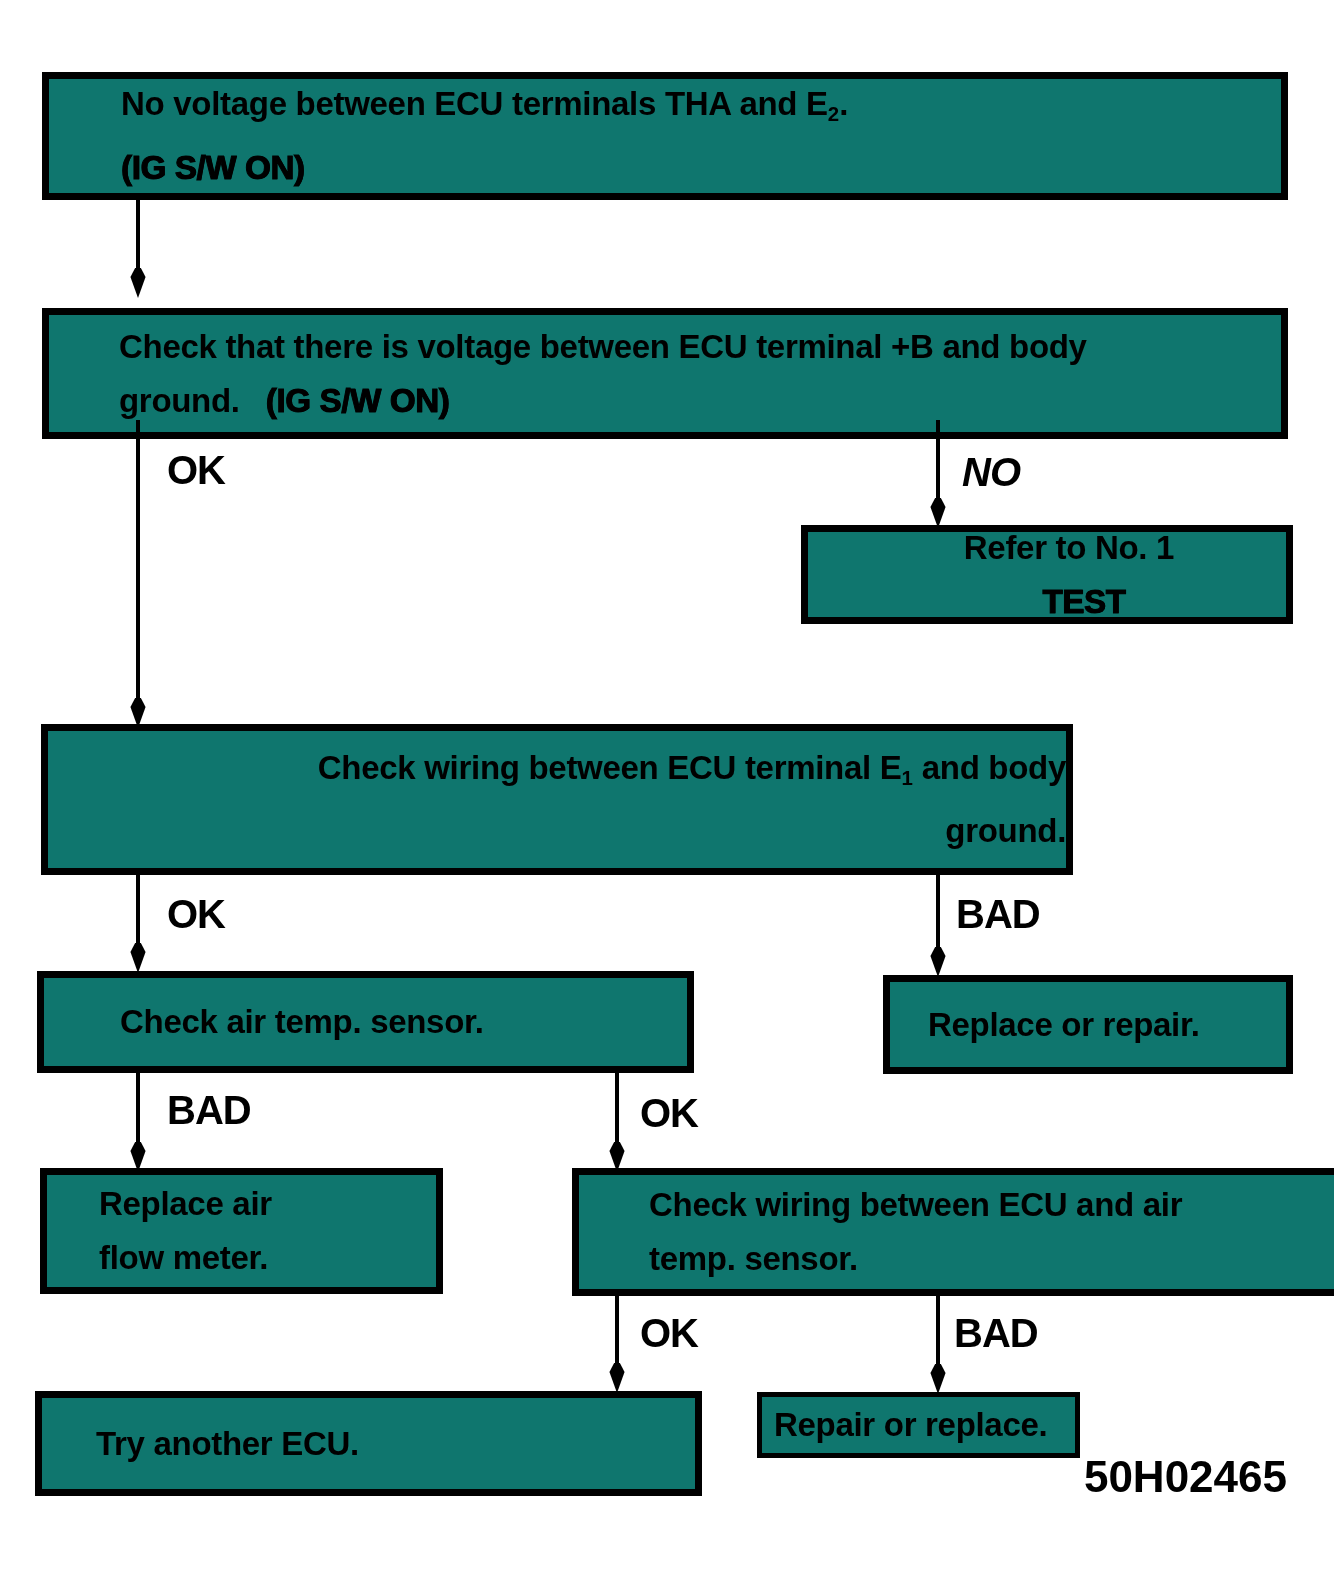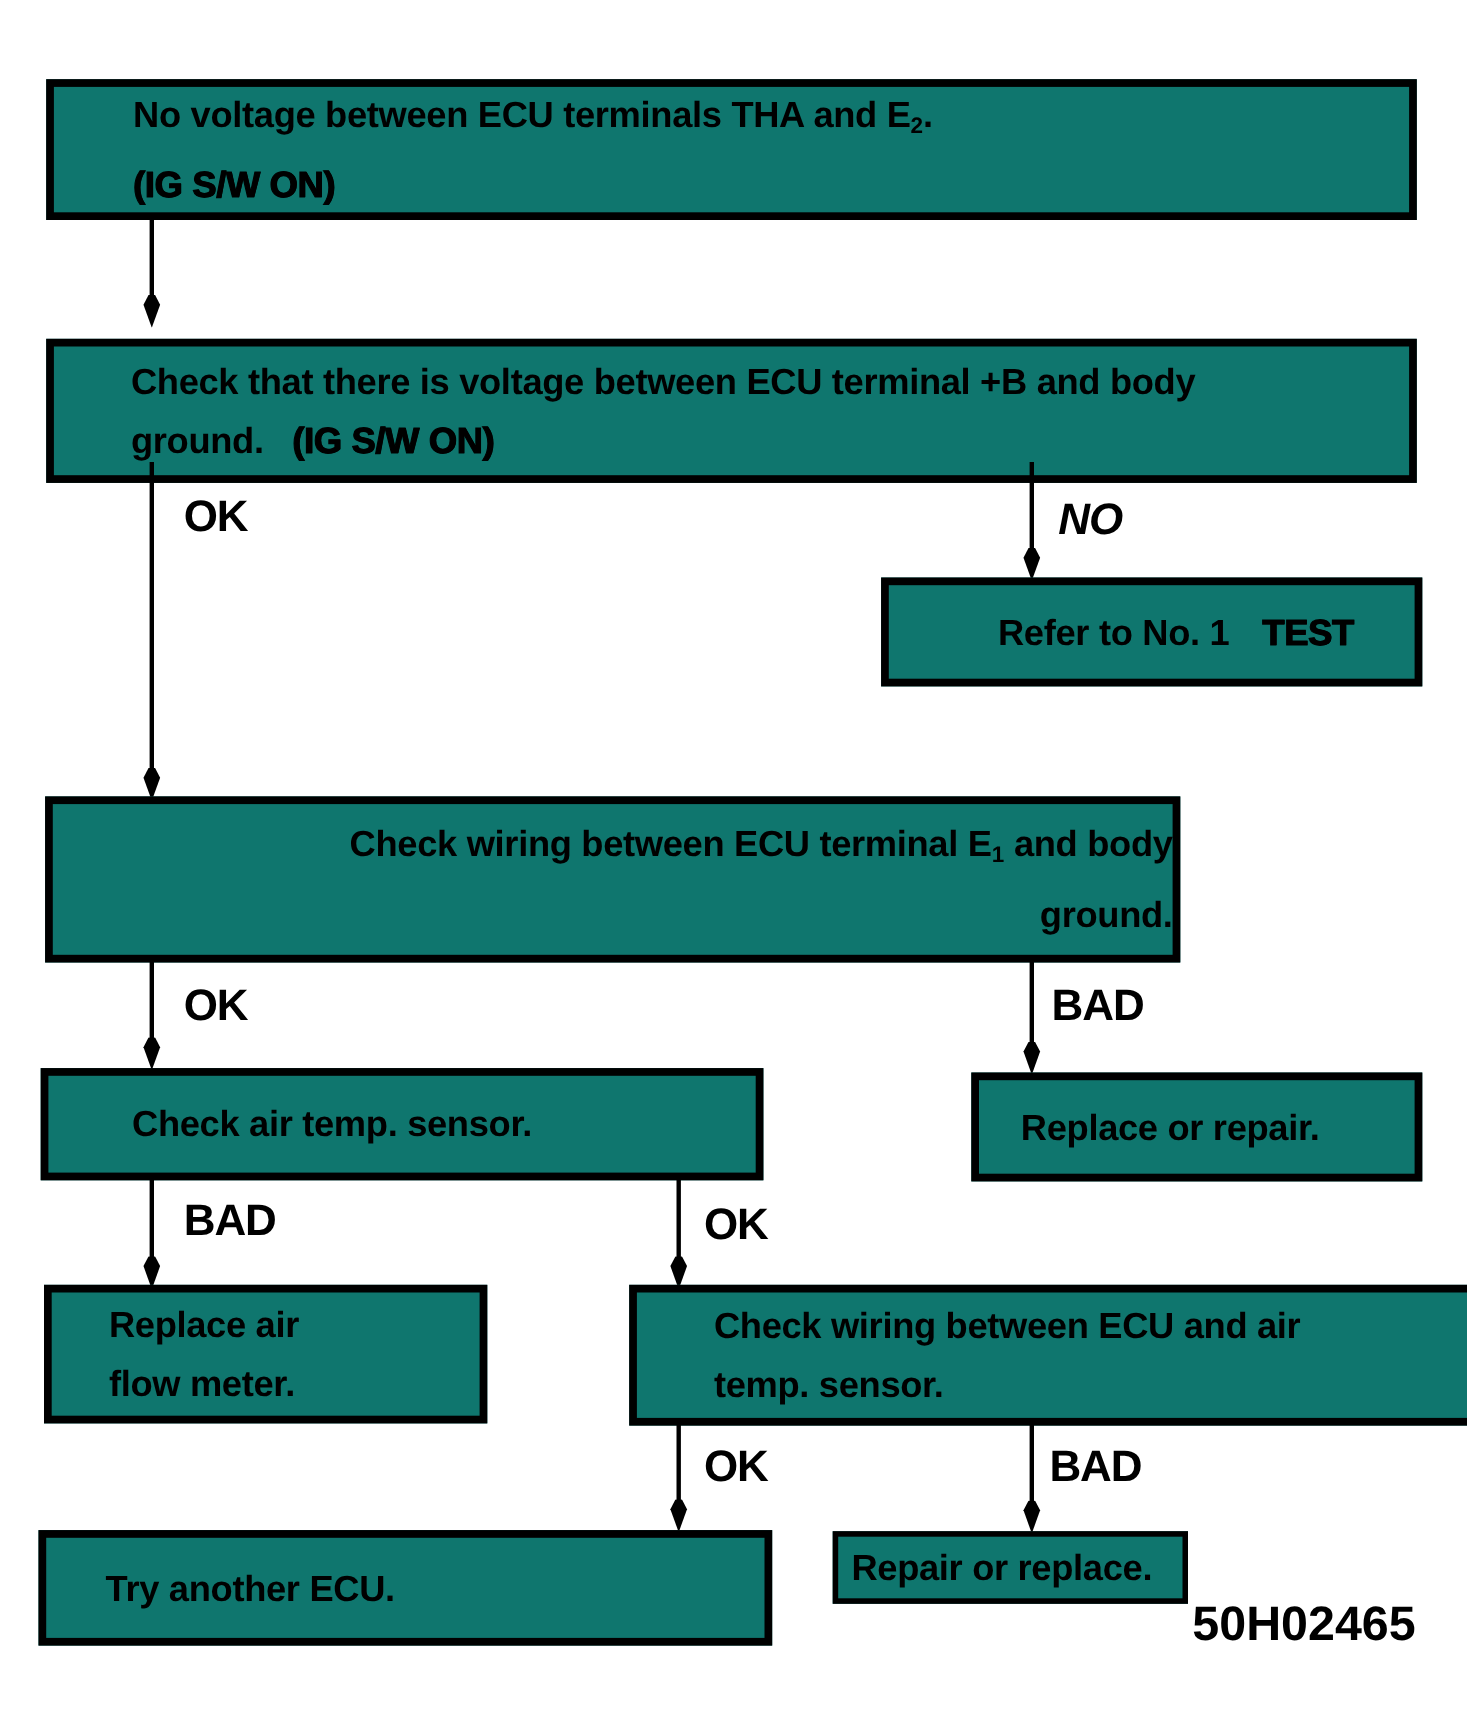--- a/index.html
+++ b/index.html
@@ -27,21 +27,21 @@
     position:absolute; font-size:40px; font-weight:bold; letter-spacing:-1px;
     line-height:1; white-space:pre;
   }
   .code {
     position:absolute; font-size:44px; font-weight:bold; letter-spacing:0;
     line-height:1;
   }
   
   #b1  { left:42px;  top:72px;   width:1246px; height:128px; padding-left:72px; }
   #b2  { left:42px;  top:296px;  width:1246px; height:131px; padding-left:70px;margin-top:12px; }
-  #b3  { left:801px; top:525px;  width:492px;  height:99px;  padding-left:44px; flex-direction:row; align-items:center; }
+  #b3  { left:801px; top:525px;  width:492px;  height:99px;  padding-left:44px; flex-direction:column; align-items:center; }
   #b4  { left:41px;  top:724px;  width:1032px; height:151px; padding-left:48px;text-align:right; }
   #b5  { left:37px;  top:971px;  width:657px;  height:102px; padding-left:76px; }
   #b6  { left:883px; top:975px;  width:410px;  height:99px;  padding-left:38px; }
   #b7  { left:40px;  top:1168px; width:403px;  height:126px; padding-left:52px; }
   #b8  { left:572px; top:1168px; width:807px;  height:128px; padding-left:70px; }
   #b9  { left:35px;  top:1391px; width:667px;  height:105px; padding-left:54px; }
   #b10 { left:757px; top:1392px; width:323px;  height:66px;  padding-left:12px; border-width:5px; line-height:1.1; }
   #b3 .emph { margin-left:30px; }
   #b2 .gap { margin-left:26px; }
 </style>

